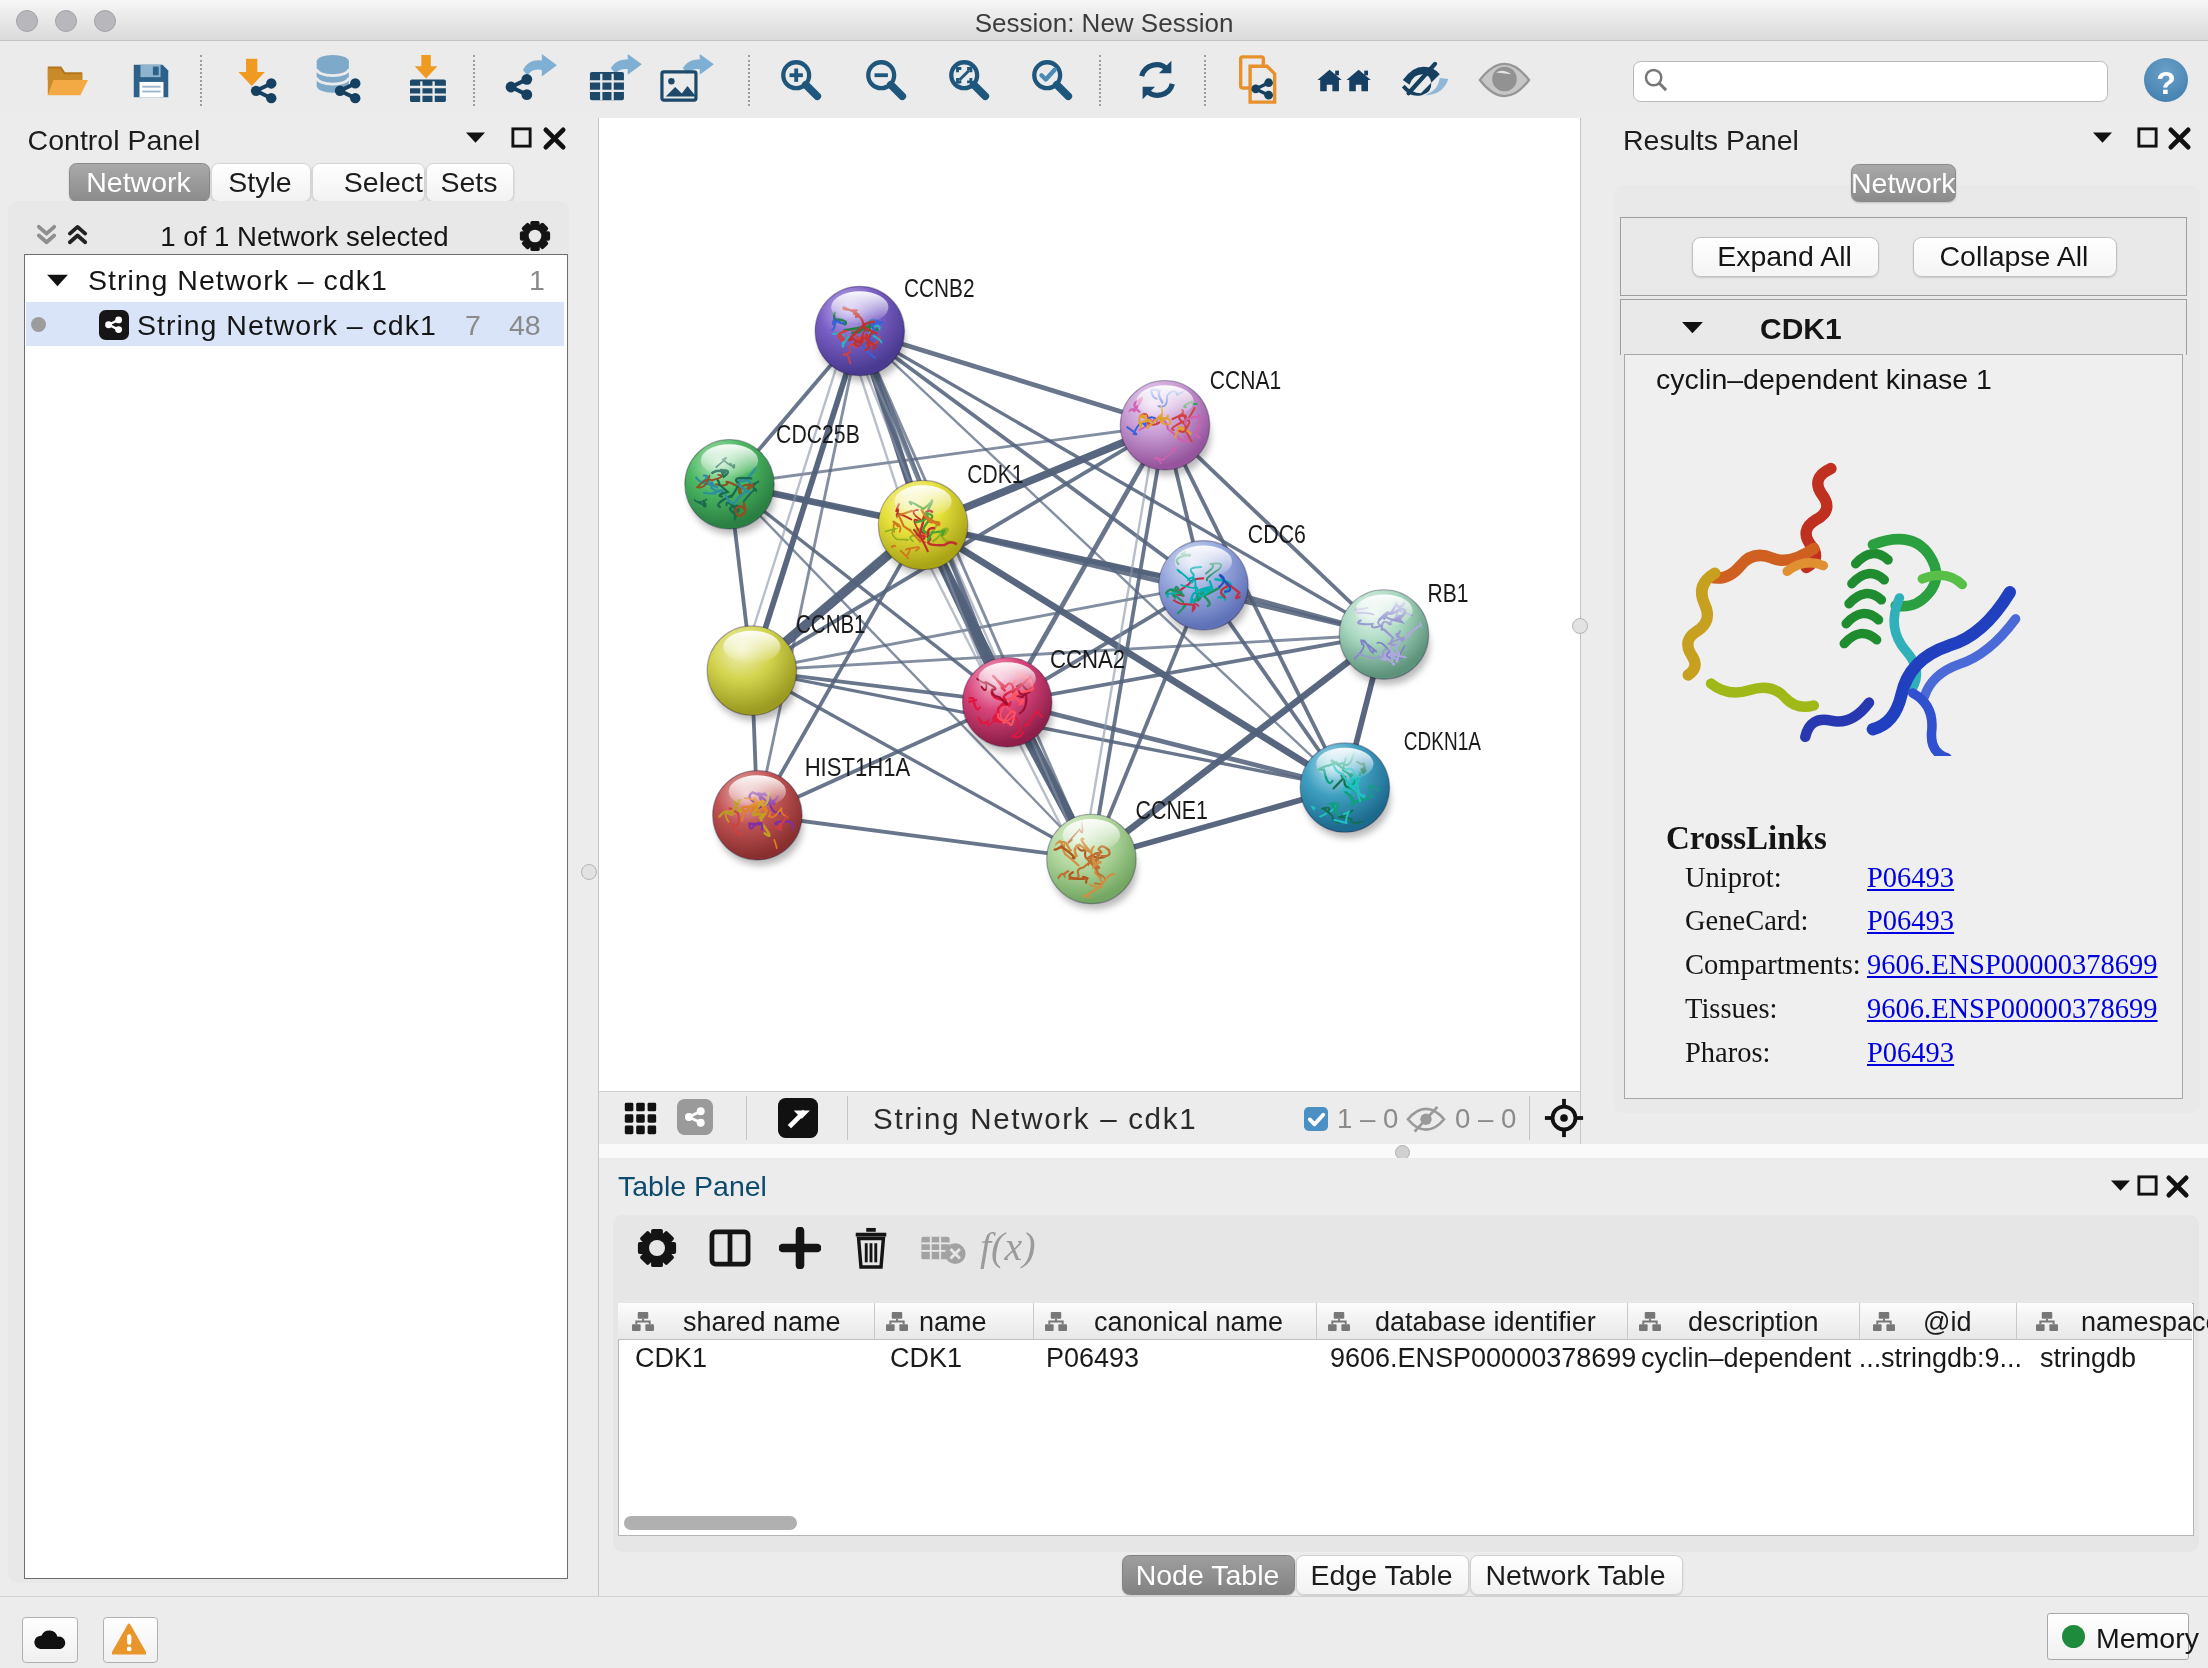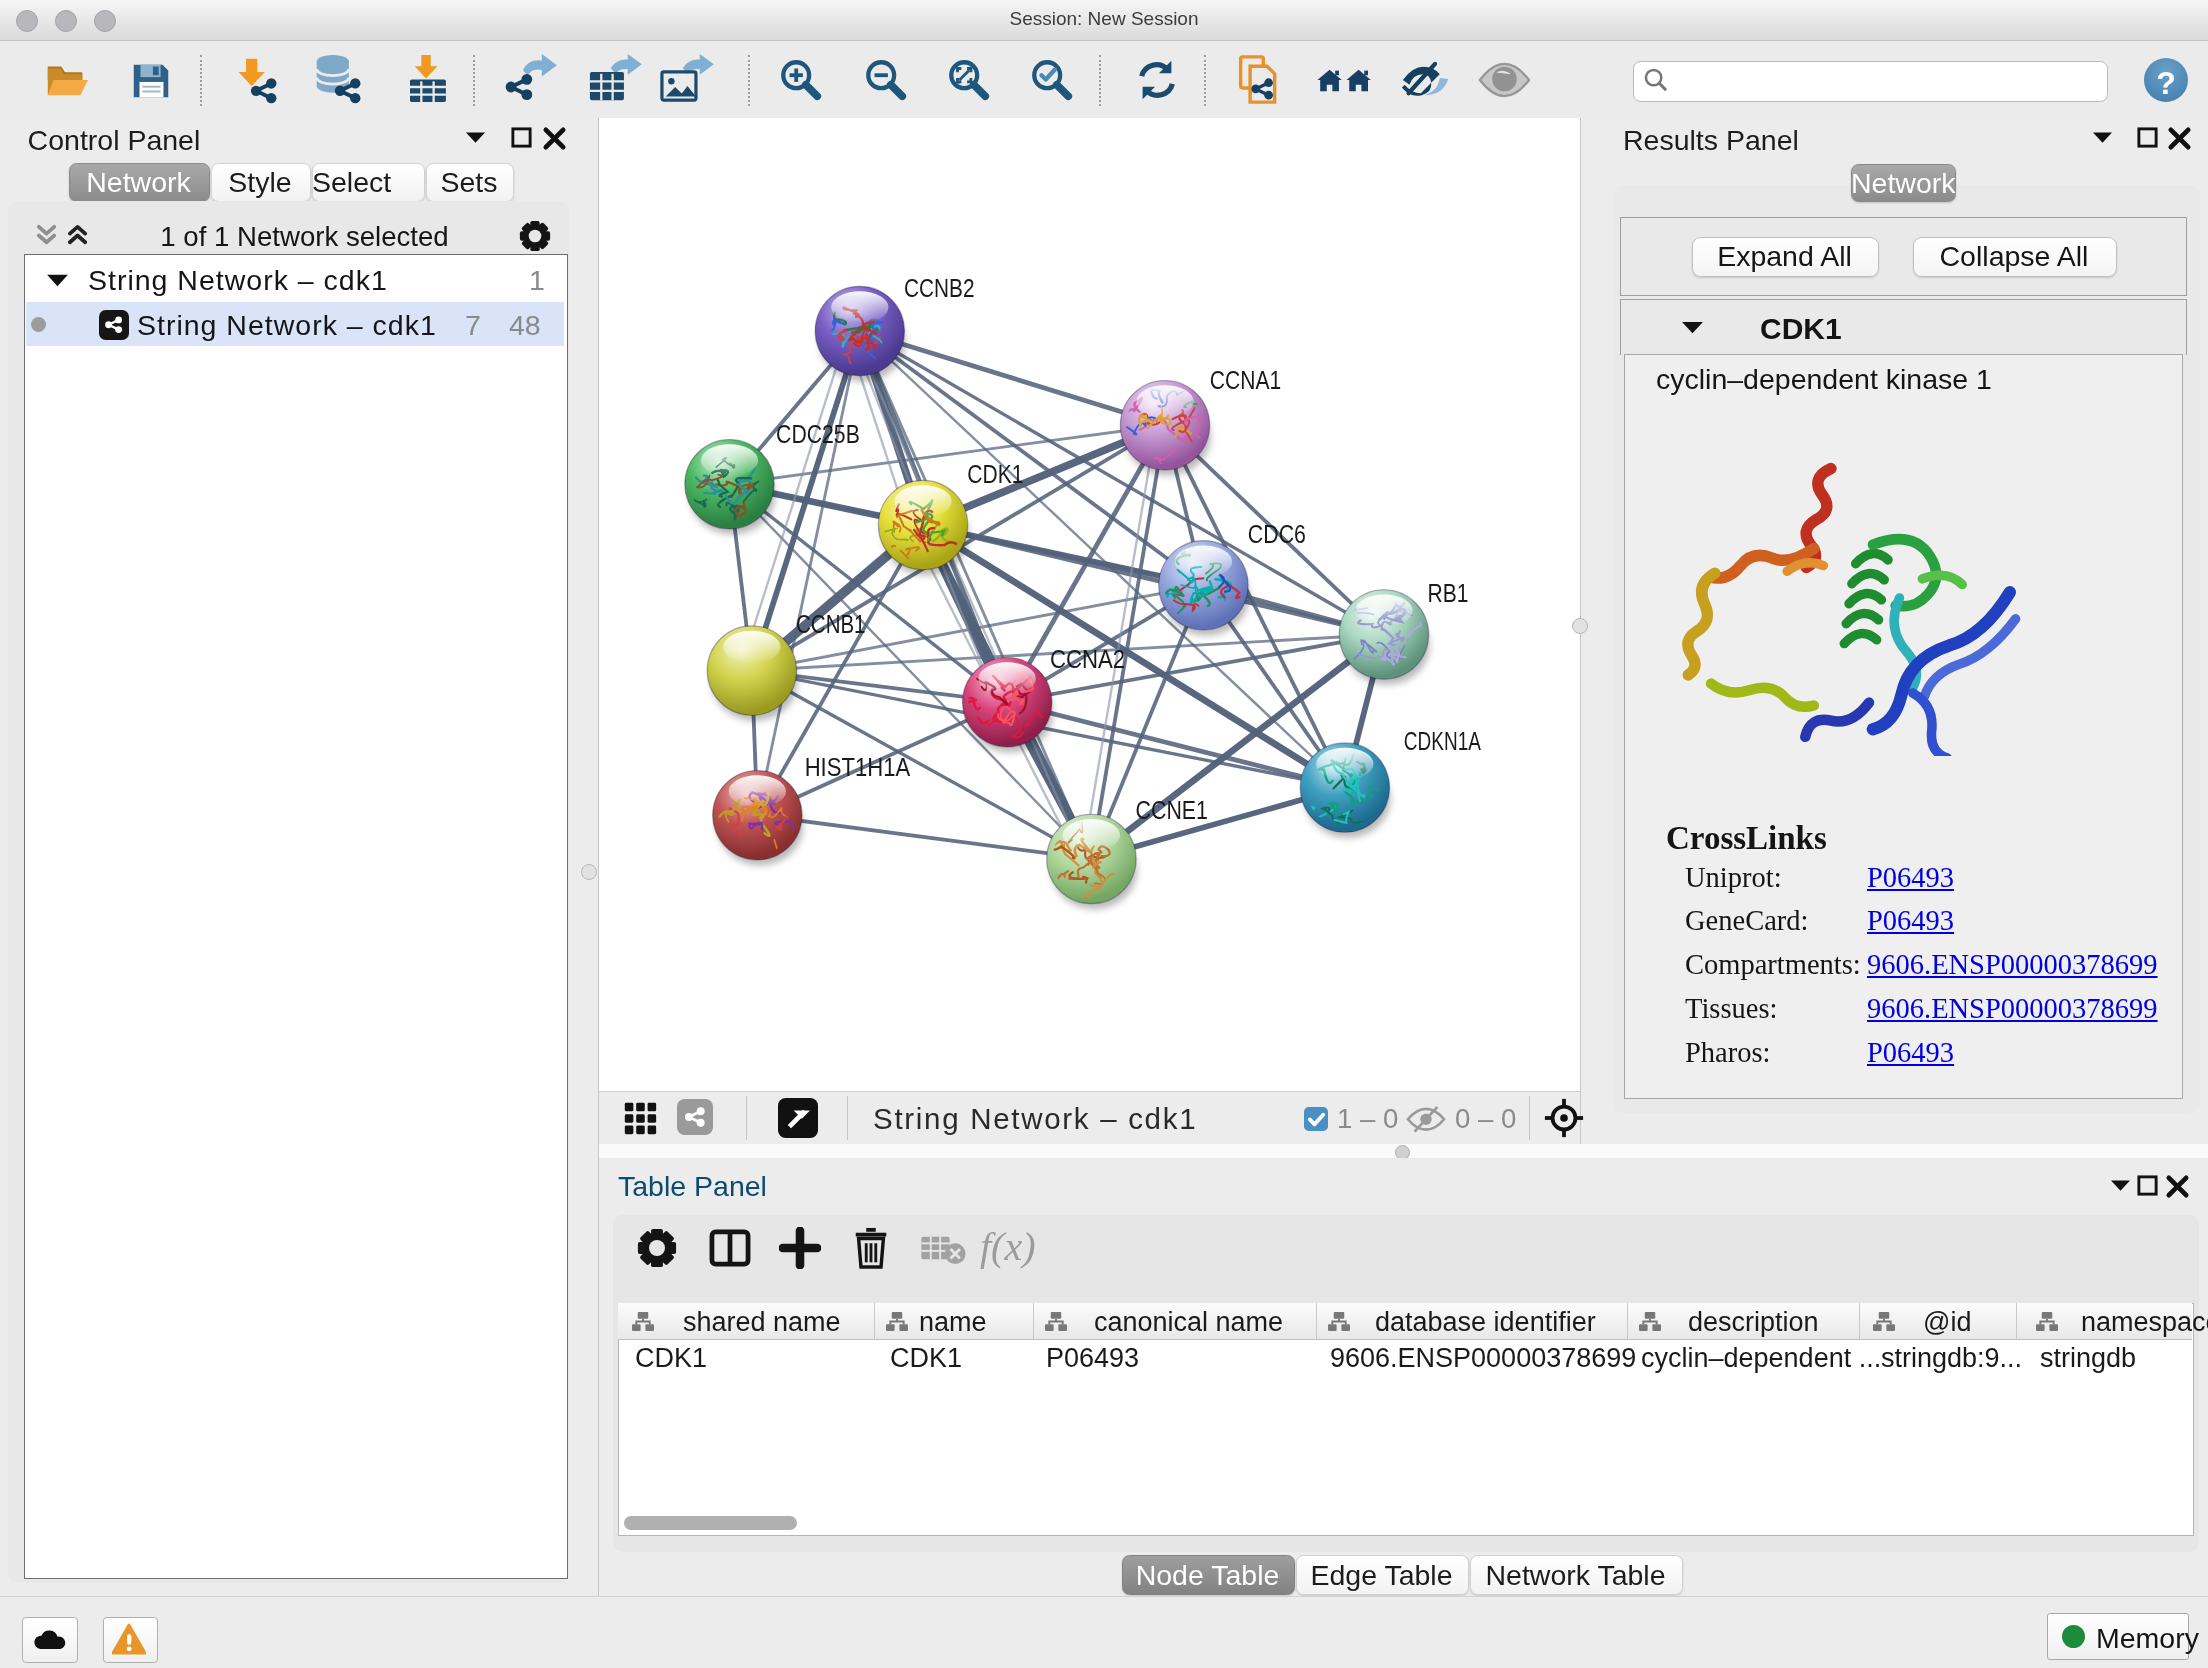--- a/index.html
+++ b/index.html
@@ -1,21 +1,21 @@
 <!DOCTYPE html>
 <html style="font-size:15px"><head><meta charset="utf-8"><style>
 html,body{margin:0;padding:0;width:2208px;height:1668px;background:#ececec;font-family:"Liberation Sans",sans-serif;overflow:hidden;position:relative}
 .abs{position:absolute}
 .txt{position:absolute;white-space:nowrap;color:#151515}
 </style></head><body>
 <div class="abs" style="left:0;top:0;width:2208px;height:40px;background:linear-gradient(#f6f6f6,#dadada);border-bottom:1px solid #c2c2c2"></div>
 <div class="abs" style="left:16px;top:9.5px;width:20px;height:20px;border-radius:50%;background:#b8b8bc;border:1px solid #a3a3a7"></div>
 <div class="abs" style="left:55px;top:9.5px;width:20px;height:20px;border-radius:50%;background:#b8b8bc;border:1px solid #a3a3a7"></div>
 <div class="abs" style="left:94px;top:9.5px;width:20px;height:20px;border-radius:50%;background:#b8b8bc;border:1px solid #a3a3a7"></div>
-<div class="txt" style="left:0;top:7.6px;width:2208px;text-align:center;font-size:19px;color:#3c3c3c">Session: New Session</div>
+<div class="txt" style="left:0;top:7.6px;width:2208px;text-align:center;font-size:26px;color:#3c3c3c">Session: New Session</div>
 <div class="abs" style="left:0;top:41px;width:2208px;height:77px;background:#ebebeb"></div>
 <div class="abs" style="left:200px;top:55px;width:0;height:51px;border-left:2.9px dotted #9c9c9c"></div>
 <div class="abs" style="left:473px;top:55px;width:0;height:51px;border-left:2.9px dotted #9c9c9c"></div>
 <div class="abs" style="left:748px;top:55px;width:0;height:51px;border-left:2.9px dotted #9c9c9c"></div>
 <div class="abs" style="left:1099px;top:55px;width:0;height:51px;border-left:2.9px dotted #9c9c9c"></div>
 <div class="abs" style="left:1204px;top:55px;width:0;height:51px;border-left:2.9px dotted #9c9c9c"></div>
 <svg style="position:absolute;left:42px;top:57px;z-index:5" width="48" height="46" viewBox="0 0 50 48">
     <path d="M6,10 h14 l4,6 h18 v8 H6 z" fill="#b3751d"></path>
     <path d="M6,40 V12 h13 l4,6 h19 v6 h-26 z" fill="#c98a28"></path>
     <path d="M12,24 h36 l-8,16 H6 z" fill="#f3aa44"></path>
@@ -180,21 +180,21 @@
     <g stroke="#111" stroke-width="5" stroke-linecap="round">
       <line x1="4" y1="4" x2="22" y2="22"></line>
       <line x1="22" y1="4" x2="4" y2="22"></line>
     </g>
   </svg>
 <div class="abs" style="left:69px;top:163px;width:139px;height:37px;background:linear-gradient(#a9a9a9,#8b8b8b);border:1px solid #8a8a8a;border-radius:7.6px;box-shadow:0 1px 1.9px rgba(0,0,0,0.18)"></div>
 <div class="txt" style="left:69px;top:166px;width:139px;text-align:center;font-size:28.5px;color:#fff">Network</div>
 <div class="abs" style="left:211px;top:163px;width:98px;height:37px;background:linear-gradient(#ffffff,#f2f2f2);border:1px solid #d4d4d4;border-radius:7.6px;box-shadow:0 1px 1.9px rgba(0,0,0,0.18)"></div>
 <div class="txt" style="left:211px;top:166px;width:98px;text-align:center;font-size:28.5px;color:#1c1c1c">Style</div>
 <div class="abs" style="left:312px;top:163px;width:111px;height:37px;background:linear-gradient(#ffffff,#f2f2f2);border:1px solid #d4d4d4;border-radius:7.6px;box-shadow:0 1px 1.9px rgba(0,0,0,0.18)"></div>
-<div class="txt" style="left:312px;top:166px;width:111px;text-align:left;font-size:28.5px;color:#1c1c1c">Select</div>
+<div class="txt" style="left:312px;top:166px;width:111px;text-align:right;font-size:28.5px;color:#1c1c1c">Select</div>
 <div class="abs" style="left:426px;top:163px;width:86px;height:37px;background:linear-gradient(#ffffff,#f2f2f2);border:1px solid #d4d4d4;border-radius:7.6px;box-shadow:0 1px 1.9px rgba(0,0,0,0.18)"></div>
 <div class="txt" style="left:426px;top:166px;width:86px;text-align:center;font-size:28.5px;color:#1c1c1c">Sets</div>
 <div class="abs" style="left:7.6px;top:201px;width:561px;height:1382px;background:#e8e8e8;border-radius:9.5px"></div>
 <svg style="position:absolute;left:36px;top:224px;z-index:5" width="23" height="23" viewBox="0 0 24 24">
     <g fill="none" stroke="#8f8f8f" stroke-width="4" stroke-linecap="round" stroke-linejoin="round">
       <path d="M3,3 l8,7 8,-7"></path>
       <path d="M3,12 l8,7 8,-7"></path>
     </g>
   </svg>
 <svg style="position:absolute;left:67px;top:224px;z-index:5" width="23" height="23" viewBox="0 0 24 24">

